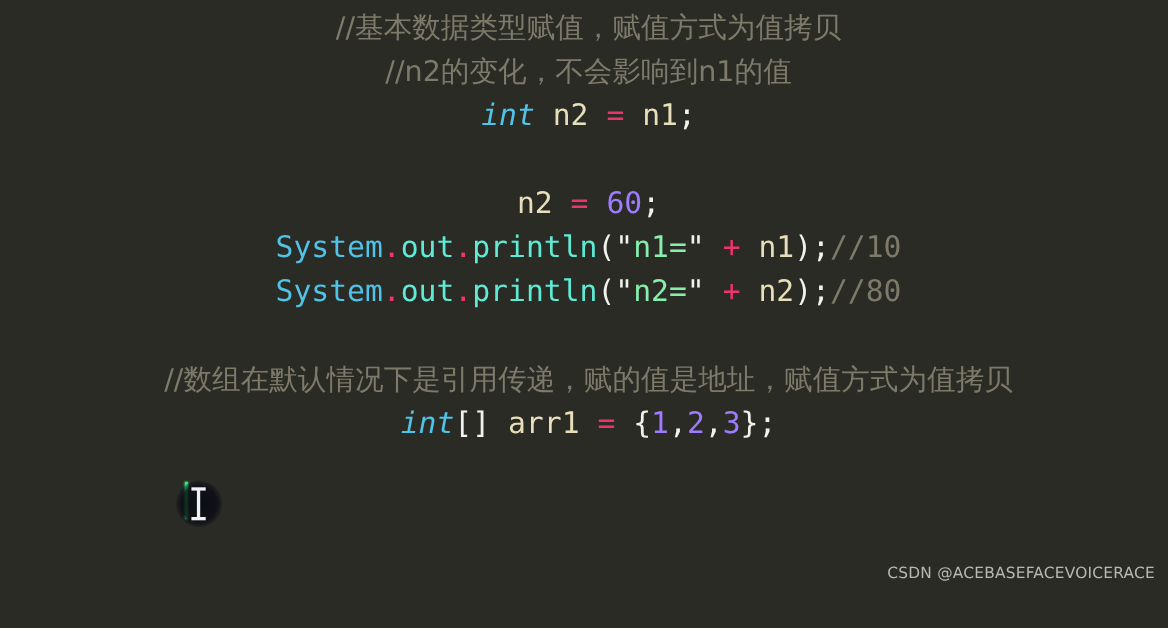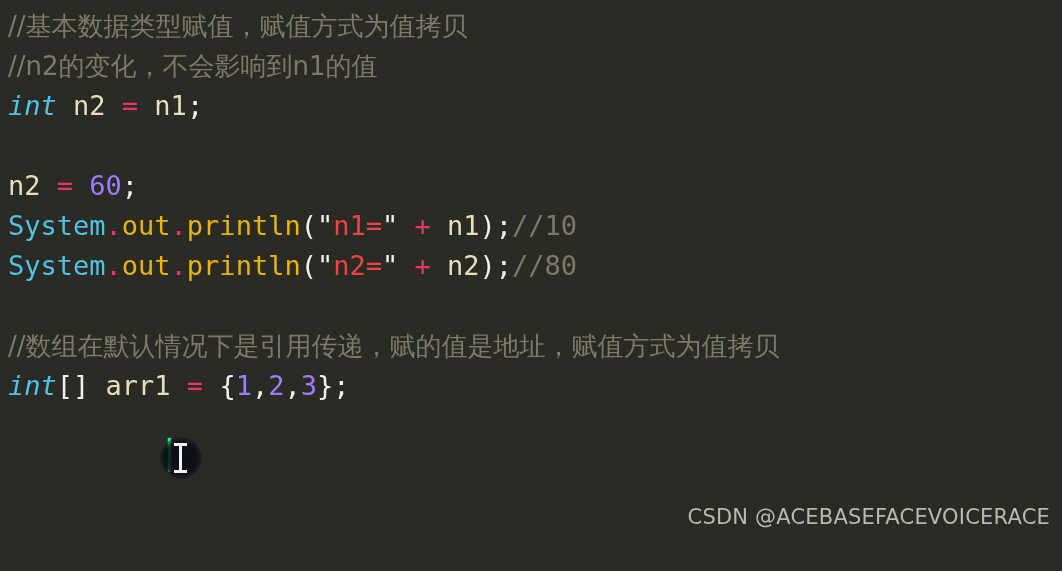--- a/index.html
+++ b/index.html
@@ -7,20 +7,21 @@
     padding: 0;
     background: #2b2b26;
   }
   #screen {
     position: relative;
     width: 1062px;
     height: 537px;
     background: #2b2b26;
     overflow: hidden;
     font-family: "DejaVu Sans Mono", "Liberation Mono", monospace;
+    text-align: center;
   }
 
   
   .code {
     position: absolute;
     left: 0;
     top: 0;
     width: 1062px;
     padding: 6px 0 0 8px;
     box-sizing: border-box;
@@ -33,25 +34,25 @@
     letter-spacing: 0px;
     color: #e9e9e0;
     position: relative;
   }
   .line.blank { }
 
   
   .t-comment   { color: #7d7a6a; }
   .t-keyword   { color: #4fc3e8; font-style: italic; }
   .t-class     { color: #4fc3e8; }
-  .t-plain     { color: #eab308; }
+  .t-plain     { color: #5eead4; }
   .t-ident     { color: #e7dfba; }
   .t-op        { color: #f0336a; }
   .t-num       { color: #9d7cff; }
-  .t-str       { color: #ef4444; }
+  .t-str       { color: #86efac; }
   .t-punct     { color: #f2f2ec; }
   .t-dot       { color: #f0336a; }
 
   
   .cjk {
     font-family: "DejaVu Sans", "Liberation Sans", sans-serif;
     font-size: 26px;
   }
 
   
@@ -99,21 +100,21 @@
   }
   #mouse-pointer .cap-top { top: 6px; }
   #mouse-pointer .cap-bot { top: 33px; }
 
   
   #watermark {
     position: absolute;
     right: 12px;
     bottom: 8px;
     font-family: "DejaVu Sans", "Liberation Sans", sans-serif;
-    font-size: 21px;
+    font-size: 14px;
     color: #b9b9b2;
     letter-spacing: 0.2px;
     white-space: pre;
   }
 </style>
 </head>
 <body>
 
 <div id="screen">
 

